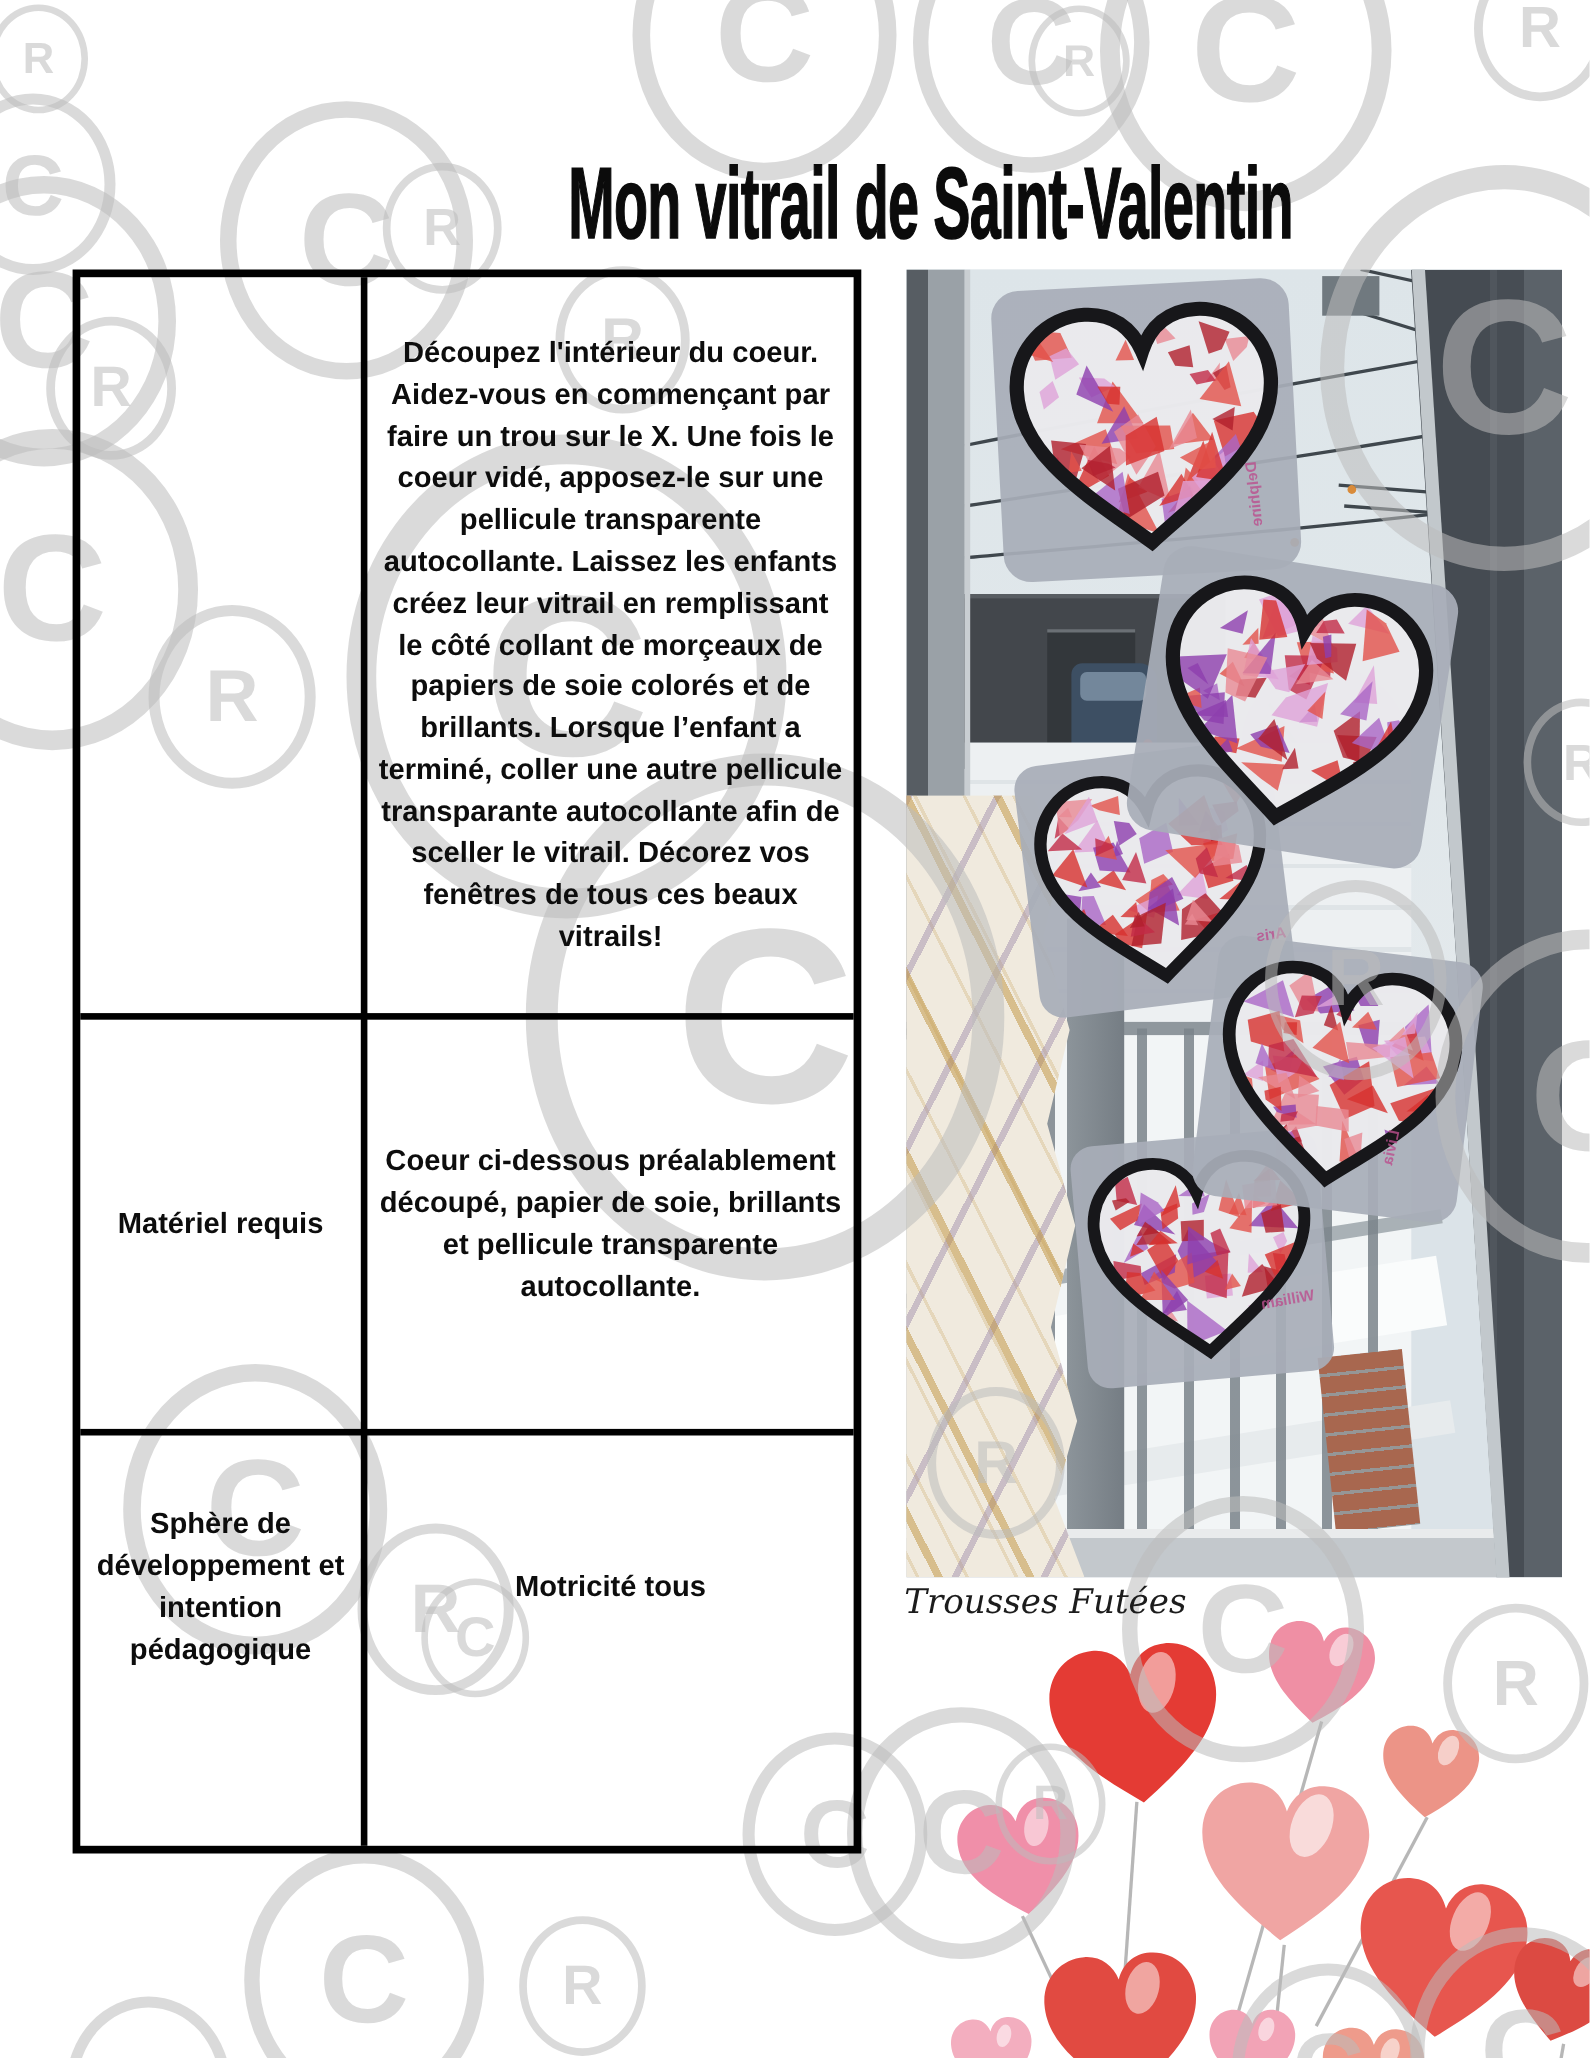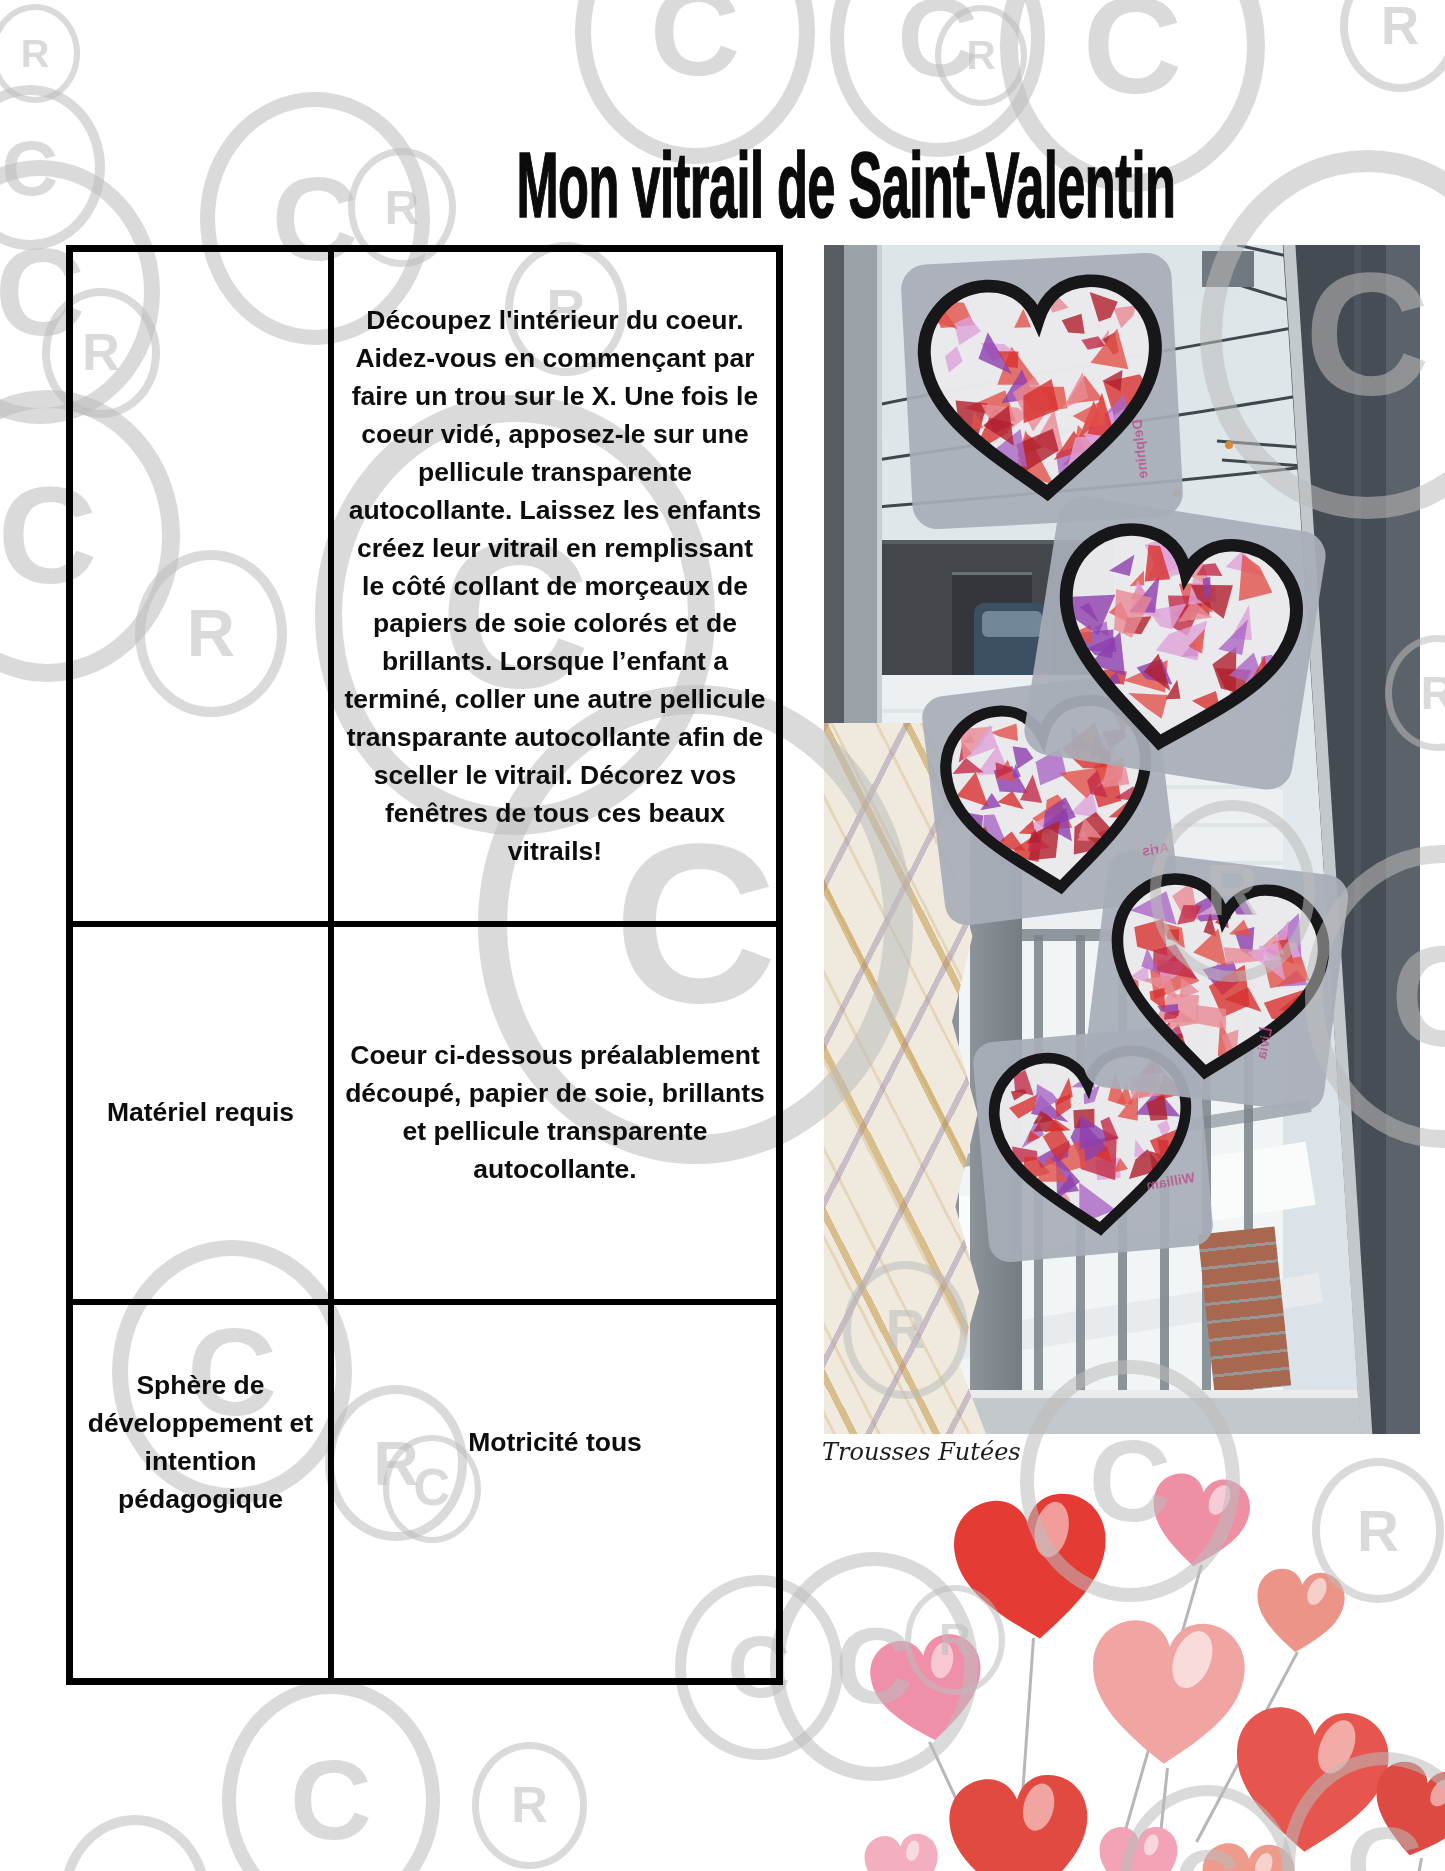--- a/index.html
+++ b/index.html
@@ -69,21 +69,21 @@
   .rframe{left:440px;top:0;width:156px;height:1189px;
      background:linear-gradient(90deg,#454b52 0 58%,#50565d 58% 62%,#474d54 62% 78%,#5b6269 78% 100%);
      clip-path:polygon(12% 0,100% 0,100% 100%,62% 100%);}
   .redge{left:459px;top:-6px;width:12px;height:1210px;background:#c2c8cc;
          transform:rotate(-3.7deg);transform-origin:top left;}
   .craft{position:absolute;}
   .sig{position:absolute;font-size:14px;font-weight:bold;color:#bb4f8e;opacity:.8;white-space:nowrap;}
 
   
   #credit{position:absolute;left:822px;top:1438px;z-index:2;
-          font-family:"DejaVu Serif",serif;font-style:italic;font-size:24px;color:#1c1c1c;}
+          font-family:"DejaVu Serif",serif;font-style:italic;font-size:31px;color:#1c1c1c;}
 
   
   #balloons{position:absolute;left:0;top:0;width:1445px;height:1871px;z-index:0;}
   .bstr{position:absolute;width:2.5px;background:#b7b7b7;transform-origin:top center;}
   .bh{position:absolute;overflow:visible;}
 
   
   #watermarks{position:absolute;left:0;top:0;width:1445px;height:1871px;z-index:1;pointer-events:none;}
   .wm{position:absolute;box-sizing:border-box;border-radius:50%;
       display:flex;align-items:center;justify-content:center;

